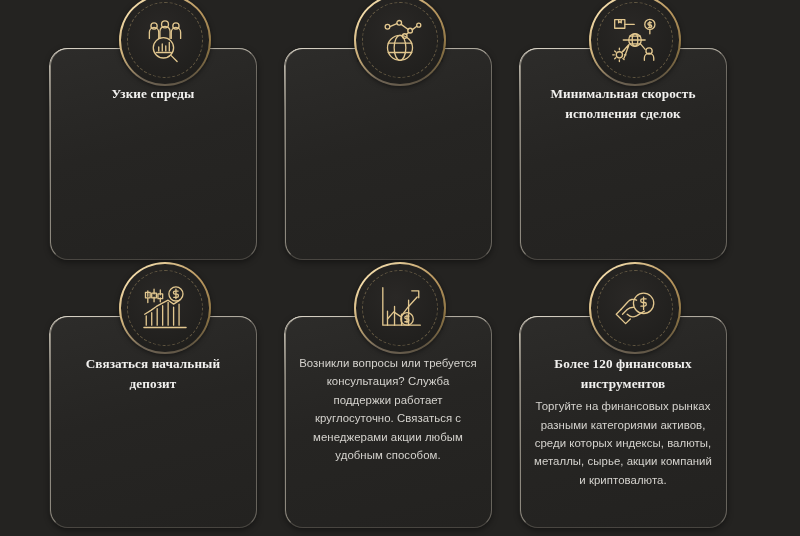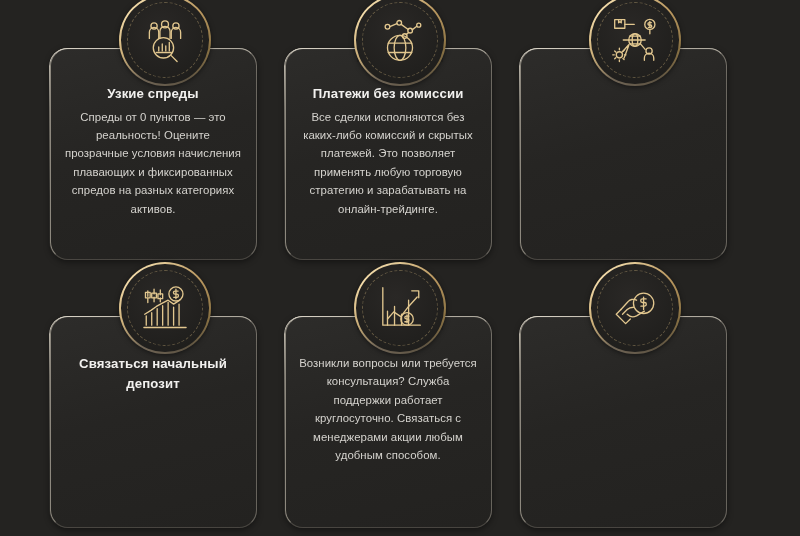--- a/index.html
+++ b/index.html
@@ -151,20 +151,21 @@
     align-items: center;
   }
 
   .card-title {
     color: #f2f1ef;
     font-size: 13.2px;
     font-weight: bold;
     line-height: 1.48;
     letter-spacing: 0.1px;
     margin-bottom: 4px;
+    font-family: Liberation Serif, serif;
   }
 
   .card-text {
     color: #d5d3ce;
     font-size: 11.4px;
     line-height: 1.62;
     letter-spacing: 0.05px;
   }
 
   
@@ -191,21 +192,20 @@
             <circle cx="30" cy="42" r="13"></circle>
             <path d="M40 52l7.5 7.5"></path>
             <path d="M24 46v-5M28.5 46v-9M33 46v-6.5M37.5 46v-11"></path>
             <path d="M21 48h19"></path>
           </svg>
         </div>
       </div>
     </div>
     <div class="card-content">
       <div class="card-title">Узкие спреды</div>
-      <div class="card-text">Спреды от 0 пунктов — это реальность! Оцените прозрачные условия начисления плавающих и фиксированных спредов на разных категориях активов.</div>
     </div>
   </div>
 
   <div class="feature-card row-1">
     <div class="card-body"></div>
     <div class="card-notch"></div>
     <div class="icon-badge">
       <div class="icon-badge-inner">
         <div class="icon-glyph">
           <svg viewBox="0 0 64 64" fill="none" stroke="#e2c78f" stroke-width="1.7" stroke-linecap="round" stroke-linejoin="round">
@@ -214,24 +214,20 @@
             <path d="M17 36h30M17 48h30"></path>
             <circle cx="16" cy="15" r="3"></circle>
             <circle cx="31" cy="10" r="3"></circle>
             <circle cx="45" cy="20" r="3"></circle>
             <circle cx="56" cy="13" r="2.6"></circle>
             <circle cx="38" cy="27" r="3"></circle>
             <path d="M19 15l9-4M33.5 12l9 6.5M47.5 19l6-4.5M43 22.5l-3 2.5"></path>
           </svg>
         </div>
       </div>
-    </div>
-    <div class="card-content">
-      <div class="card-title">Платежи без комиссии</div>
-      <div class="card-text">Все сделки исполняются без каких-либо комиссий и скрытых платежей. Это позволяет применять любую торговую стратегию и зарабатывать на онлайн-трейдинге.</div>
     </div>
   </div>
 
   <div class="feature-card row-1">
     <div class="card-body"></div>
     <div class="card-notch"></div>
     <div class="icon-badge">
       <div class="icon-badge-inner">
         <div class="icon-glyph">
           <svg viewBox="0 0 64 64" fill="none" stroke="#e2c78f" stroke-width="1.7" stroke-linecap="round" stroke-linejoin="round">
@@ -245,20 +241,21 @@
             <circle cx="12" cy="51" r="4"></circle>
             <path d="M12 44.5v-2M12 59.5v-2M18.5 51h2M3.5 51h2M16.6 46.4l1.4-1.4M6 56l1.4-1.4M16.6 55.6l1.4 1.4M6 46l1.4 1.4"></path>
             <circle cx="50" cy="46" r="4"></circle>
             <path d="M44 58v-3a6 6 0 0 1 12 0v3"></path>
             <path d="M19 12h12M51 19v5M24 32h-7M40 32h5M16 47l8-9M45 44l-6-7M18 55l6-16"></path>
           </svg>
         </div>
       </div>
     </div>
     <div class="card-content">
+      <div class="card-title">Минимальная скорость исполнения сделок</div>
     </div>
   </div>
 
   <div class="feature-card row-2">
     <div class="card-body"></div>
     <div class="card-notch"></div>
     <div class="icon-badge">
       <div class="icon-badge-inner">
         <div class="icon-glyph">
           <svg viewBox="0 0 64 64" fill="none" stroke="#e2c78f" stroke-width="1.7" stroke-linecap="round" stroke-linejoin="round">
@@ -309,15 +306,19 @@
             <circle cx="43" cy="26" r="13"></circle>
             <path d="M43 18v16M46.2 20.4h-4.6a2.3 2.3 0 0 0 0 4.6h2.6a2.3 2.3 0 0 1 0 4.6h-4.6"></path>
             <path d="M34 22c-4-2-9-1-11 2l-9 10"></path>
             <path d="M30 31c-3 0-6 1-8 3l-6 6"></path>
             <path d="M14 34l-6 6 12 12 6-6"></path>
             <path d="M22 40c3 3 8 4 12 2l10-6"></path>
           </svg>
         </div>
       </div>
     </div>
+    <div class="card-content">
+      <div class="card-title">Более 120 финансовых инструментов</div>
+      <div class="card-text">Торгуйте на финансовых рынках разными категориями активов, среди которых индексы, валюты, металлы, сырье, акции компаний и криптовалюта.</div>
+    </div>
   </div>
 
 </div>
 
 </body></html>

